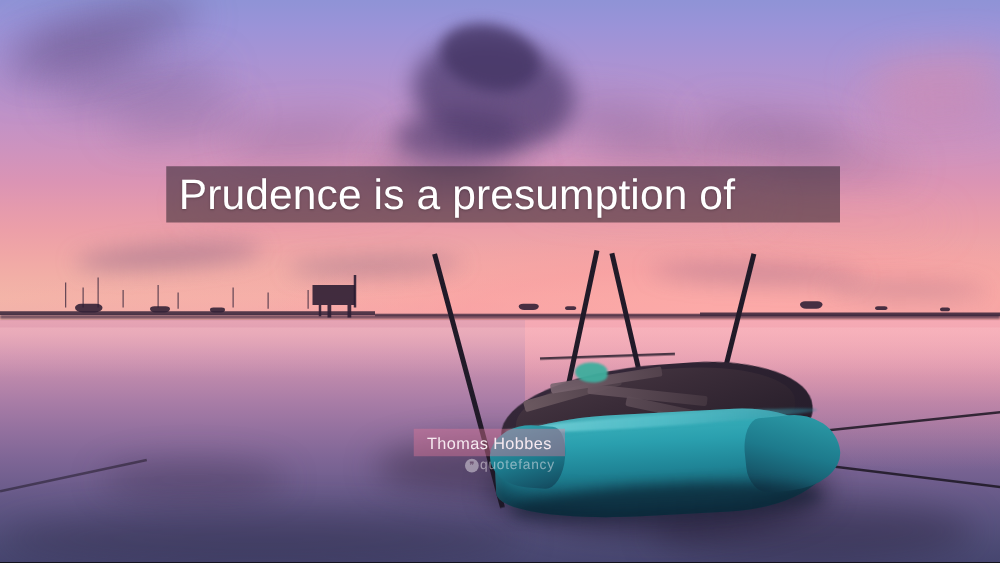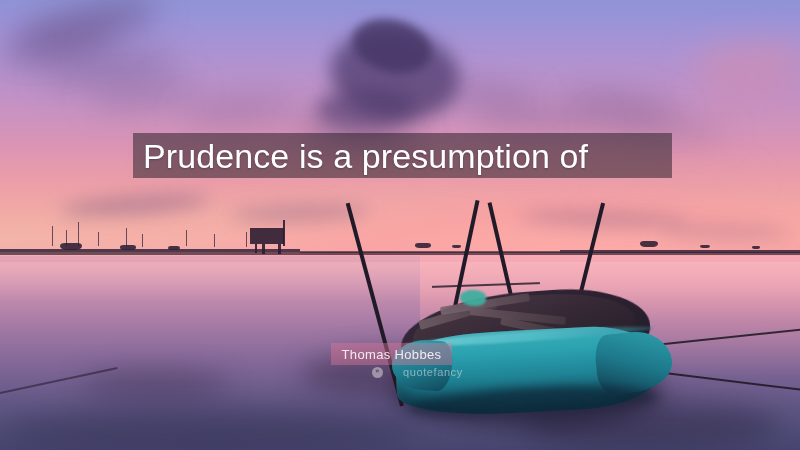--- a/index.html
+++ b/index.html
@@ -167,21 +167,21 @@
     font-weight: 400;
     letter-spacing: .35px;
     white-space: nowrap;
   }
 
   
   .watermark {
     position: absolute;
     display: flex;
     align-items: center;
-    gap: 20px;
+    gap: 1px;
     opacity: .55;
   }
   .wm-badge {
     width: 11px; height: 11px;
     border-radius: 50%;
     background: rgba(240,235,240,.85);
     display: flex;
     align-items: center;
     justify-content: center;
     font-size: 7px;

